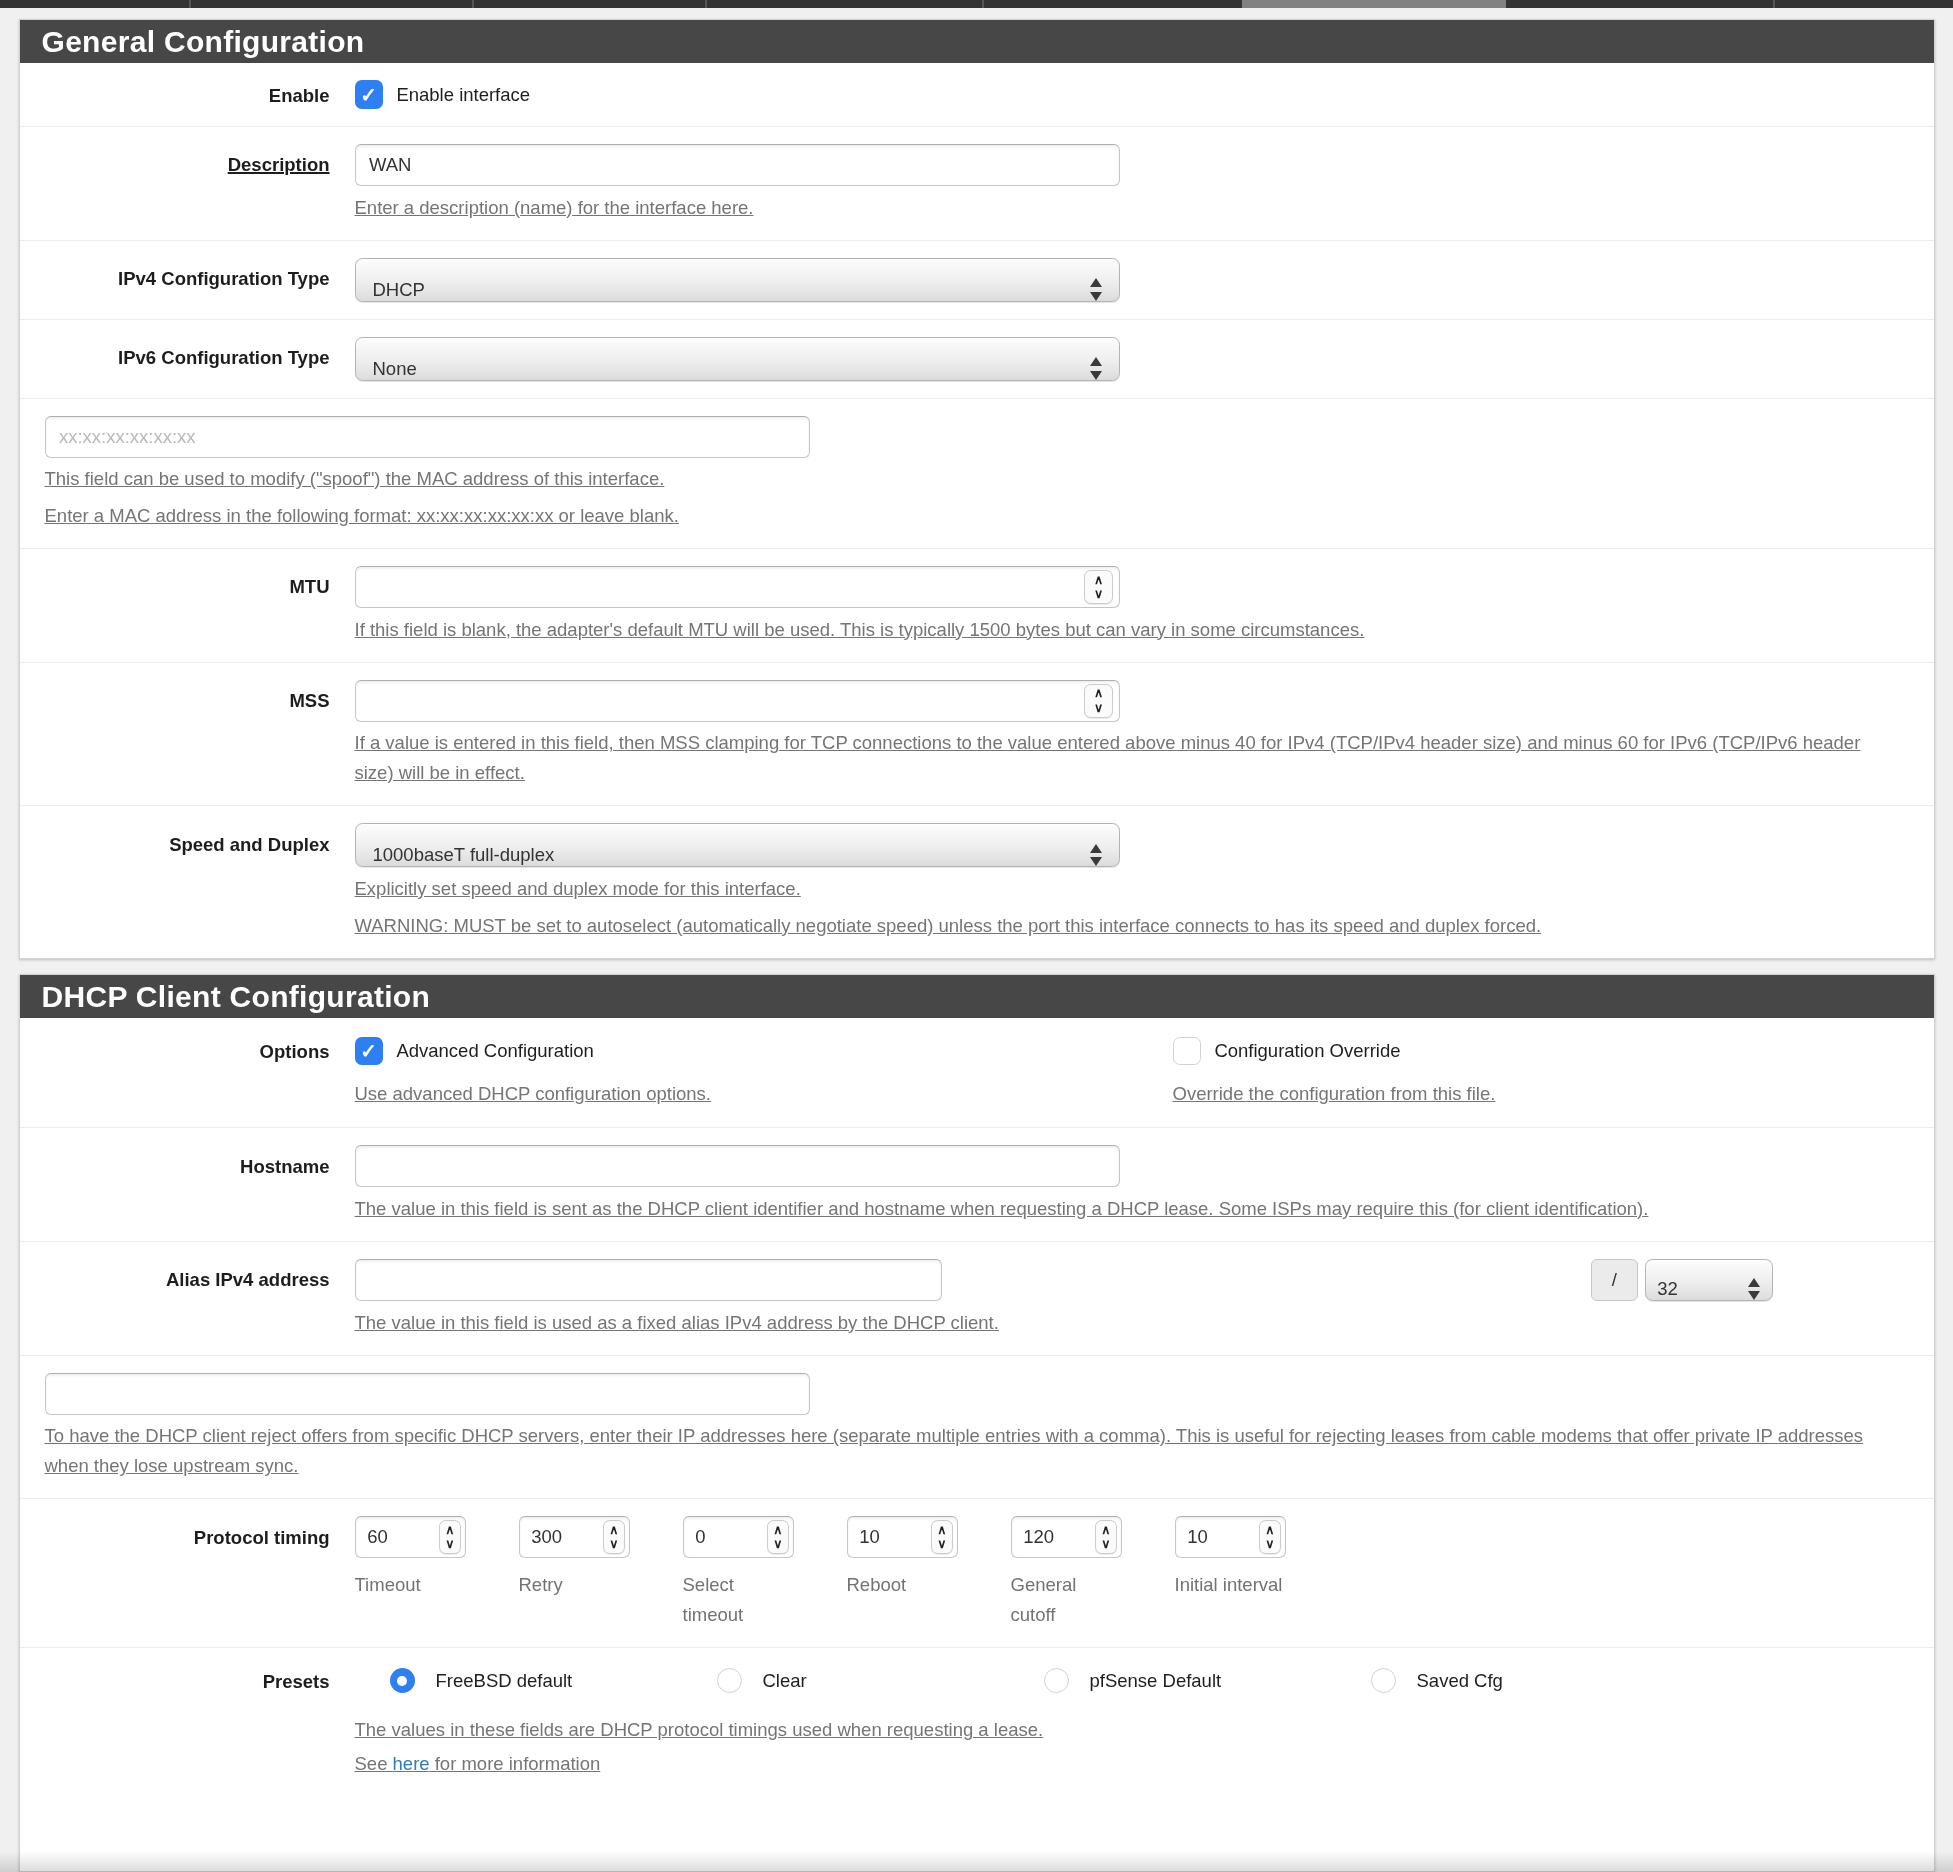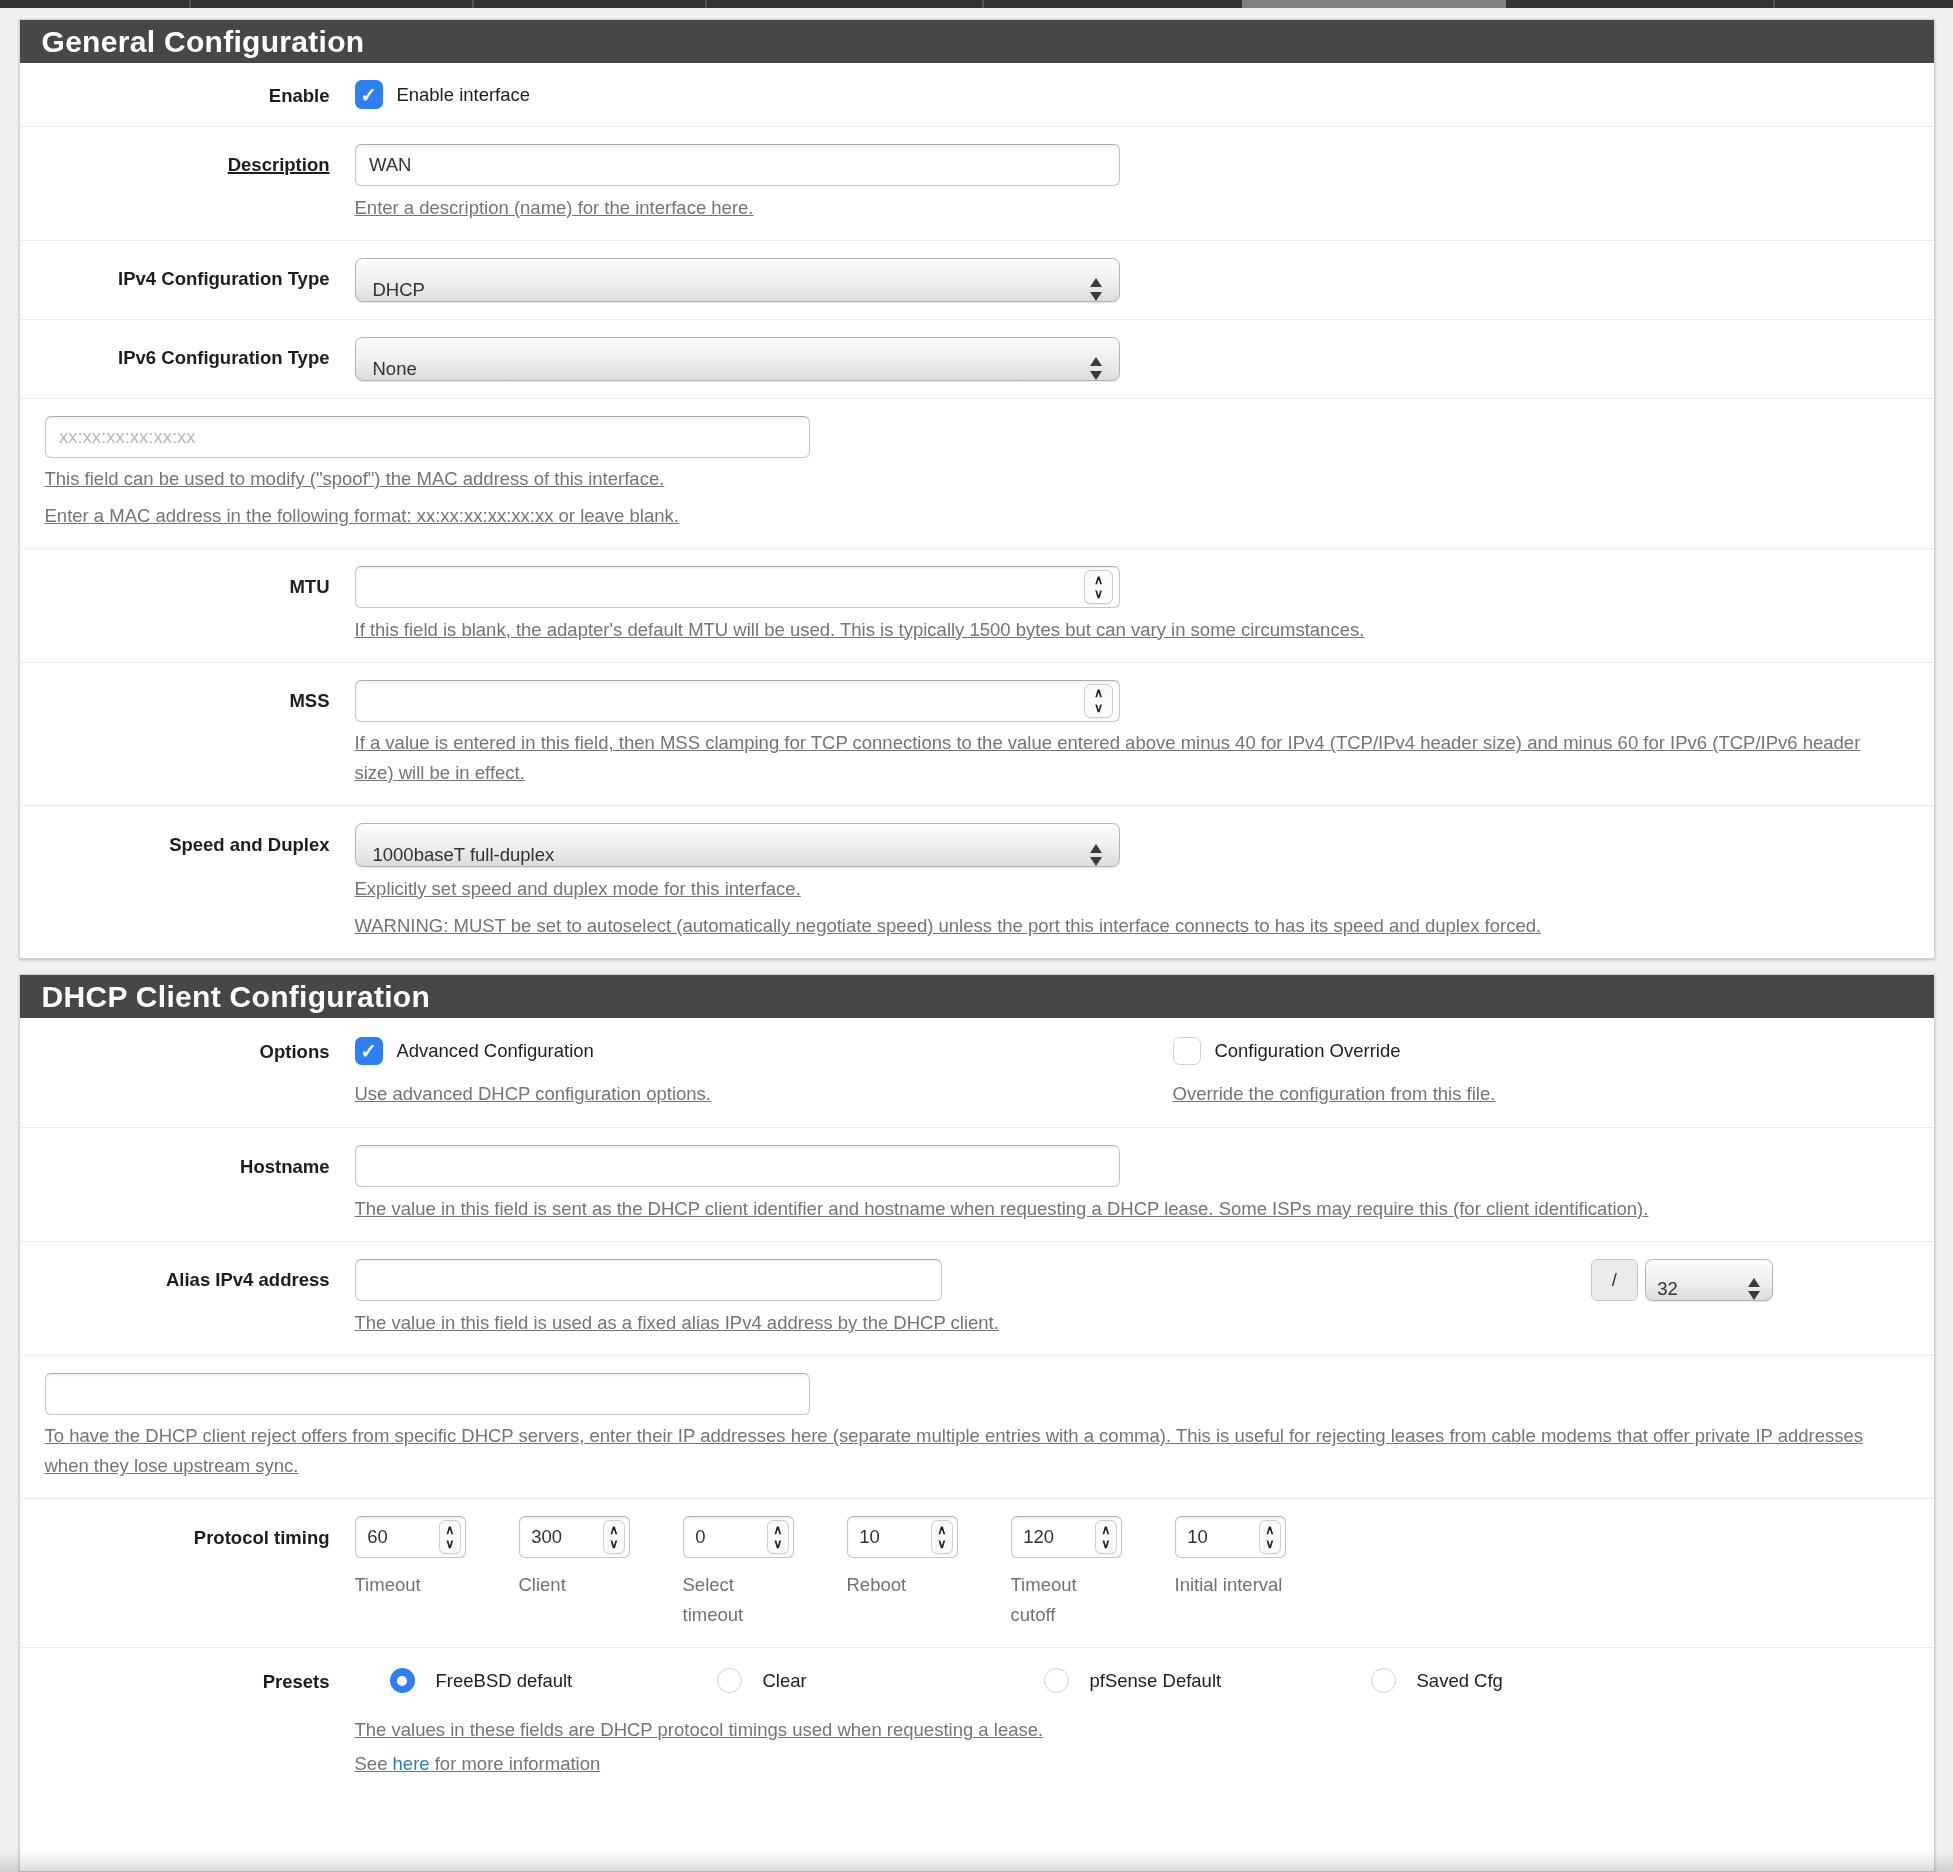--- a/index.html
+++ b/index.html
@@ -315,21 +315,21 @@
           <div class="timing-label">Timeout</div>
         </div>
         <div class="timing-col">
           <div class="numwrap small">
             <input class="tinput" type="text" value="300" style="">
             <span class="spinner">
                 <span class="sp-up">∧</span>
                 <span class="sp-down">∨</span>
               </span>
           </div>
-          <div class="timing-label">Client</div>
+          <div class="timing-label">Retry</div>
         </div>
         <div class="timing-col">
           <div class="numwrap small">
             <input class="tinput" type="text" value="0" style="">
             <span class="spinner">
                 <span class="sp-up">∧</span>
                 <span class="sp-down">∨</span>
               </span>
           </div>
           <div class="timing-label">Select timeout</div>
@@ -345,21 +345,21 @@
           <div class="timing-label">Reboot</div>
         </div>
         <div class="timing-col">
           <div class="numwrap small">
             <input class="tinput" type="text" value="120" style="">
             <span class="spinner">
                 <span class="sp-up">∧</span>
                 <span class="sp-down">∨</span>
               </span>
           </div>
-          <div class="timing-label">Timeout cutoff</div>
+          <div class="timing-label">General cutoff</div>
         </div>
         <div class="timing-col">
           <div class="numwrap small">
             <input class="tinput" type="text" value="10" style="">
             <span class="spinner">
                 <span class="sp-up">∧</span>
                 <span class="sp-down">∨</span>
               </span>
           </div>
           <div class="timing-label">Initial interval</div>

